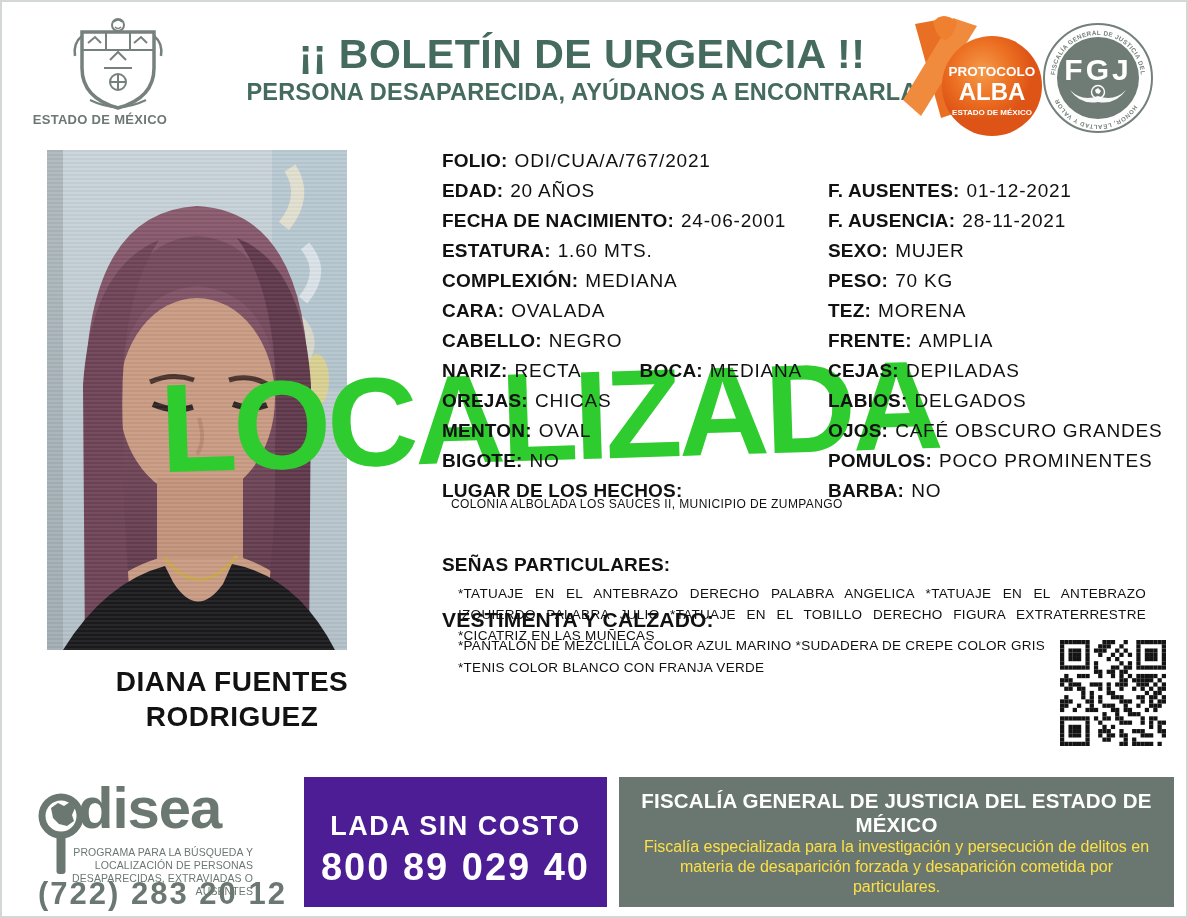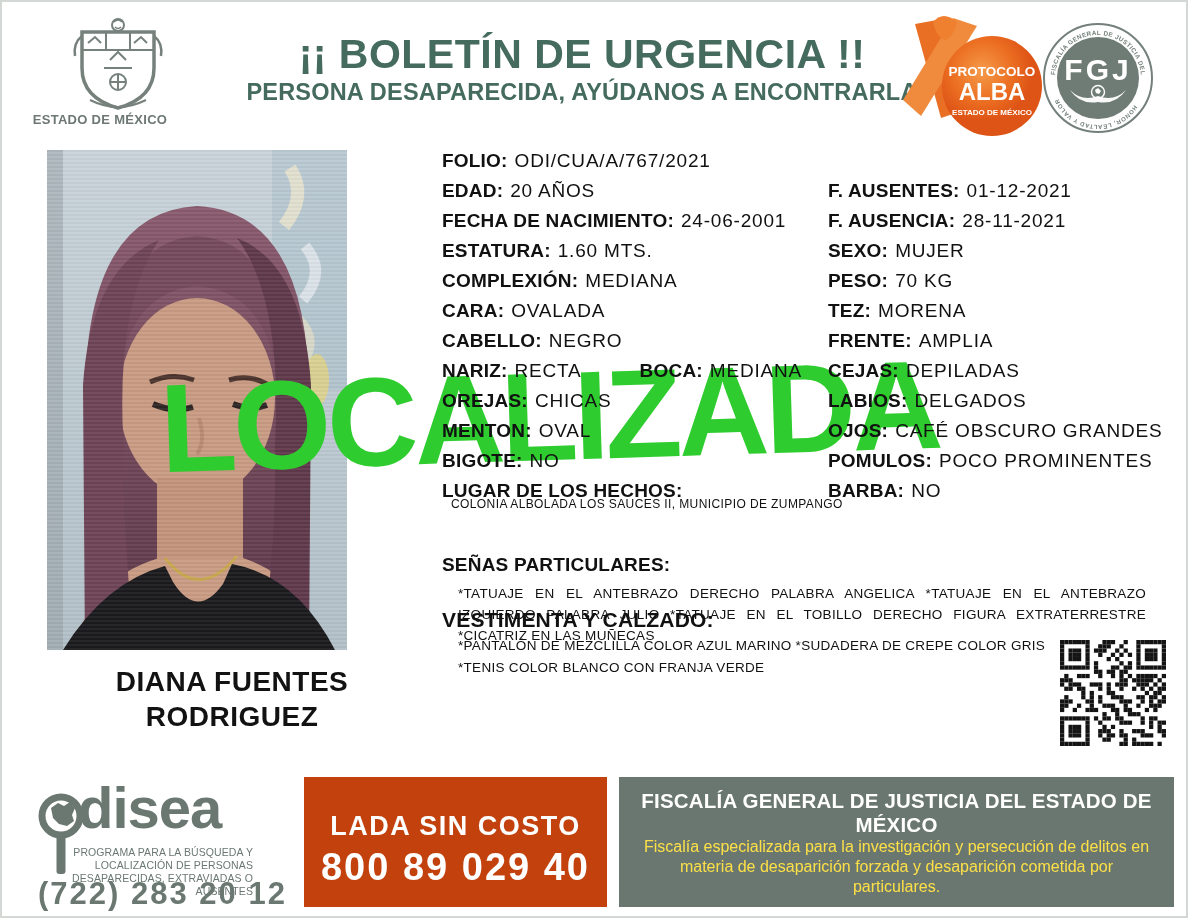--- a/index.html
+++ b/index.html
@@ -53,21 +53,21 @@
   
   .footer-odisea{position:absolute;left:28px;top:778px;width:274px;height:130px;z-index:3;text-align:right;}
   .odisea-icon{position:absolute;left:5px;top:10px;}
   .odisea-brand{position:absolute;left:48px;top:-6px;font-size:58px;font-weight:800;
          color:#6b7872;letter-spacing:-1px;}
   .odisea-tagline{position:absolute;left:41px;top:66px;width:182px;font-size:10.5px;
          line-height:13px;color:#6b7872;font-weight:400;letter-spacing:.1px;}
   .odisea-phone{position:absolute;left:8px;top:96px;font-size:31px;font-weight:800;
          color:#6b7872;letter-spacing:2px;white-space:nowrap;}
   .footer-lada{position:absolute;left:302px;top:775px;width:303px;height:130px;
-         background:#c2410c;color:#fff;text-align:center;box-sizing:border-box;padding-top:34px;}
+         background:#4c1d95;color:#fff;text-align:center;box-sizing:border-box;padding-top:34px;}
   .lada-label{font-size:27px;font-weight:800;letter-spacing:1.5px;}
   .lada-number{font-size:38px;font-weight:800;letter-spacing:2px;margin-top:4px;}
   .footer-fgj{position:absolute;left:617px;top:775px;width:555px;height:130px;
          background:#6a7770;color:#fff;box-sizing:border-box;padding:12px 16px 0 16px;}
   .fgj-title{font-size:20.5px;font-weight:800;text-align:center;letter-spacing:.2px;}
   .fgj-desc{font-size:16px;line-height:20px;text-align:center;margin-top:0;color:#fde047;}
 </style>
 </head>
 <body>
 

